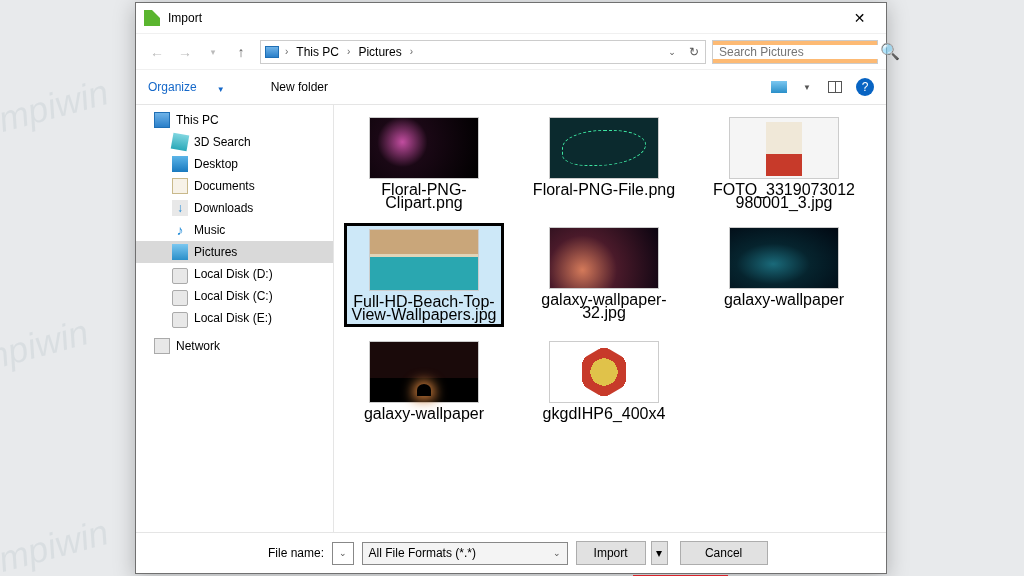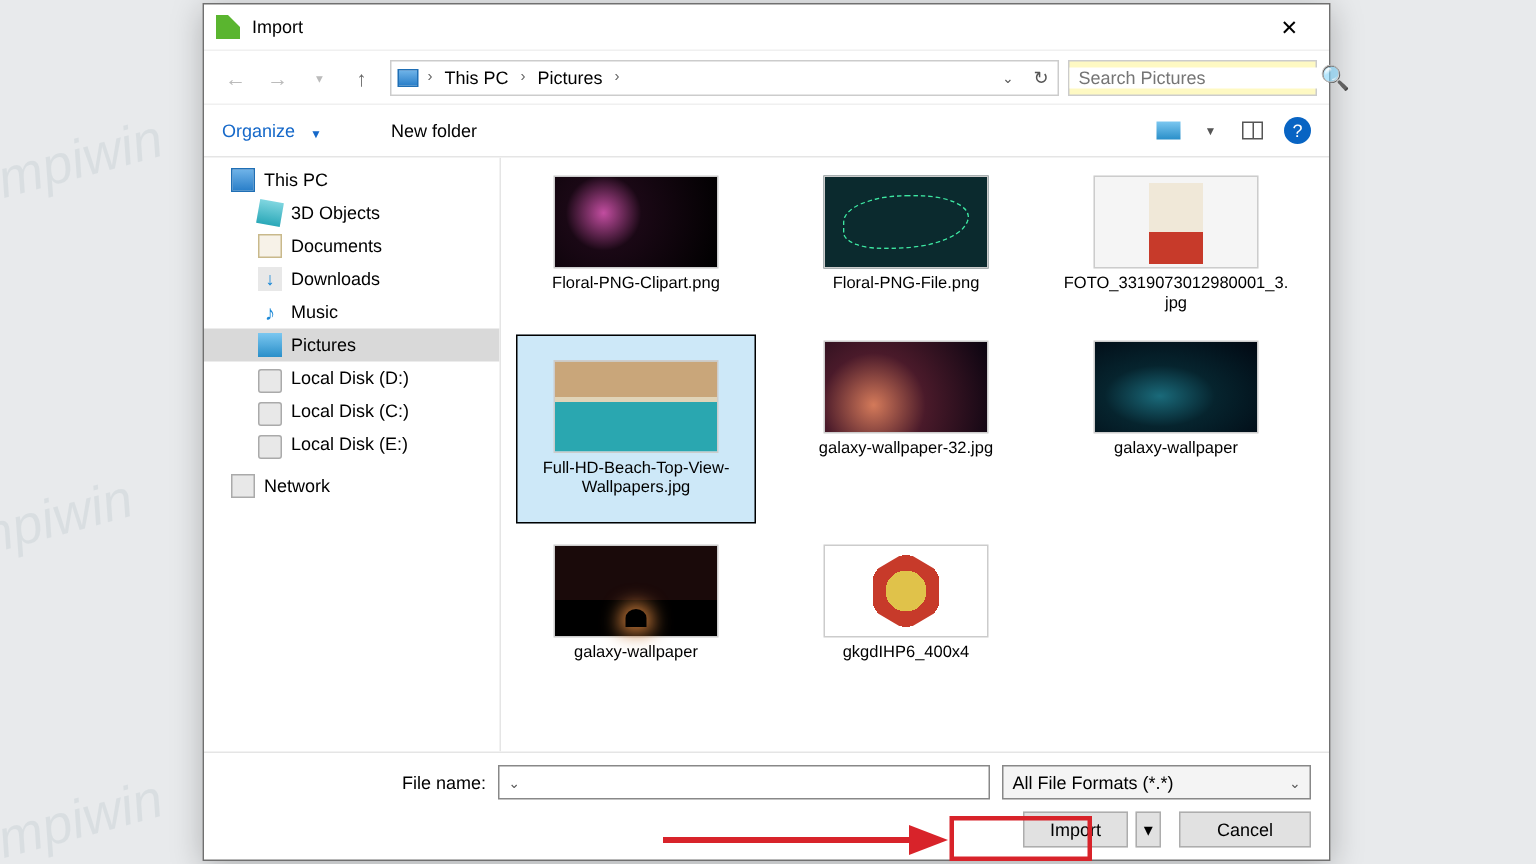--- a/index.html
+++ b/index.html
@@ -19,26 +19,26 @@
 
 .navrow { height: 36px; display: flex; align-items: center; padding: 0 8px; gap: 2px; border-top: 1px solid #f0f0f0; }
 .navbtn { width: 26px; height: 24px; display: flex; align-items: center; justify-content: center; color: #666; font-size: 14px; cursor: pointer; }
 .navbtn.dis { color: #bbb; }
 .addrbar { flex: 1; height: 24px; border: 1px solid #ccc; display: flex; align-items: center; margin: 0 4px; font-size: 12px; background: #fff; }
 .addrbar .seg { padding: 0 6px; cursor: pointer; }
 .addrbar .seg.icon { width: 22px; display: flex; align-items: center; justify-content: center; padding: 0; }
 .addrbar .chev { color: #666; padding: 0 2px; font-size: 10px; }
 .addrbar .rightbtn { width: 22px; display: flex; align-items: center; justify-content: center; color: #555; cursor: pointer; }
 .addrbar .grow { flex: 1; }
-.searchbox { width: 166px; height: 24px; border: 1px solid #ccc; display: flex; align-items: center; background: #fef9c3; }
+.searchbox { width: 166px; height: 24px; border: 1px solid #ccc; display: flex; align-items: center; background: #fdba74; }
 .searchbox input { flex: 1; border: 0; outline: 0; font-size: 12px; padding: 0 6px; color: #888; }
 .searchbox .sicon { width: 26px; text-align: center; color: #555; cursor: pointer; }
 
 .toolrow { height: 36px; display: flex; align-items: center; padding: 0 12px; border-top: 1px solid #f0f0f0; border-bottom: 1px solid #e5e5e5; font-size: 12px; }
-.toolrow .organize { color: #1568c9; cursor: pointer; display: flex; align-items: flex-end; gap: 10px; }
+.toolrow .organize { color: #1568c9; cursor: pointer; display: flex; align-items: flex-end; gap: 20px; }
 .toolrow .organize .tri { font-size: 8px; color: #1568c9; }
 .toolrow .newfolder { margin-left: 46px; cursor: pointer; }
 .toolrow .flexgrow { flex: 1; }
 .toolrow .vbtn { width: 26px; height: 22px; display: flex; align-items: center; justify-content: center; cursor: pointer; margin-left: 2px; }
 .toolrow .vtri { font-size: 8px; color: #555; }
 .toolrow .help { width: 18px; height: 18px; background: #0864c3; border-radius: 50%; color: #fff; font-size: 12px; display: flex; align-items: center; justify-content: center; margin-left: 8px; cursor: pointer; }
 
 .body { flex: 1; display: flex; overflow: hidden; }
 .tree { width: 198px; border-right: 1px solid #e5e5e5; overflow: auto; padding: 4px 0; font-size: 12px; }
 .tree .node { display: flex; align-items: center; height: 22px; padding-left: 18px; gap: 6px; cursor: pointer; }
@@ -54,39 +54,39 @@
 .ticon.mus { color:#1b88d6; font-size:14px;}
 .ticon.pic { background: linear-gradient(#7bc7f0,#2a8fc9); }
 .ticon.vid { background: #333; position:relative;}
 .ticon.vid::after{content:""; position:absolute; left:2px; top:2px; width:4px; height:12px; background:repeating-linear-gradient(#c26a1a 0 2px,#333 2px 4px);}
 .ticon.disk { background:#e8e8e8; border:1px solid #aaa; border-radius:2px; height:10px; margin-top:3px;}
 .ticon.net { background:#e8e8e8; border:1px solid #aaa;}
 
 .files { flex: 1; overflow: auto; padding: 8px 10px; }
 .grid { display: grid; grid-template-columns: repeat(3, 160px); gap: 10px 20px; }
 .thumb { width: 160px; display: flex; flex-direction: column; align-items: center; padding: 4px; cursor: pointer; }
-.thumb.sel { background: #cde8f8; border: 1px solid #000000; padding: 16px; }
+.thumb.sel { background: #cde8f8; border: 3px solid #000000; padding: 3px; }
 .thumb .img { width: 110px; height: 62px; border: 1px solid #ccc; background: #222; }
-.thumb .cap { font-size: 11px; text-align: center; margin-top: 4px; line-height: 13px; max-width: 150px; word-wrap: break-word; }
+.thumb .cap { font-size: 16px; text-align: center; margin-top: 4px; line-height: 13px; max-width: 150px; word-wrap: break-word; }
 .img.floral1 { background: radial-gradient(circle at 30% 40%, #c24da0 0%, #1a0815 30%, #000 100%); }
 .img.floral2 { background: #0b2a2e; position:relative; }
 .img.floral2::after{content:""; position:absolute; inset:12px; border:1px dashed #3de6a1; border-radius:50% 40% 60% 30%;}
 .img.foto { background: #f5f5f5; position:relative; }
 .img.foto::before{content:""; position:absolute; left:50%; transform:translateX(-50%); top:4px; width:36px; height:54px; background:linear-gradient(#f0e8d8 0 60%, #c73a2a 60% 100%);}
 .img.beach { background: linear-gradient(180deg, #c9a67a 0 40%, #e0d4b8 40% 45%, #2aa7b0 45% 100%); }
 .img.road { background: linear-gradient(180deg, #aeb9b0 0 50%, #888 50% 100%); position:relative;}
 .img.road::after{content:""; position:absolute; left:50%; top:50%; width:30px; height:30px; background:linear-gradient(90deg,#666 0 45%,#ddd 45% 55%,#666 55% 100%); transform: translateX(-50%) perspective(60px) rotateX(45deg);}
 .img.galaxy32 { background: radial-gradient(circle at 30% 70%, #d47a5a 0%, #4a1a2a 40%, #0a0410 100%); }
 .img.gal1 { background: radial-gradient(ellipse at 40% 60%, #1a6a7a 0%, #06242e 40%, #010812 100%); }
 .img.gal2 { background: linear-gradient(180deg,#1a0a0a 0 60%, #000 60% 100%); position:relative;}
 .img.gal2::after{content:""; position:absolute; left:50%; bottom:6px; width:14px; height:12px; background:#000; border-radius:50% 50% 0 0; transform:translateX(-50%); box-shadow:0 0 12px 4px #c97a3a;}
 .img.badge { background:#fff; position:relative; }
 .img.badge::before{content:""; position:absolute; left:50%; top:50%; width:44px; height:52px; transform:translate(-50%,-50%); background:radial-gradient(circle,#e0c24a 0 40%, #c73a2a 40% 70%, transparent 70%); clip-path: polygon(50% 0,100% 25%,100% 75%,50% 100%,0 75%,0 25%);}
 
-.footer { border-top: 1px solid #e5e5e5; padding: 8px 12px; display: flex; flex-direction: column; gap: 8px; position: relative; }
+.footer { border-top: 1px solid #e5e5e5; padding: 8px 12px; display: flex; gap: 8px; position: relative; }
 .fnrow { display: flex; align-items: center; gap: 8px; }
 .fnrow label { font-size: 12px; margin-left: 120px; }
 .fnrow .fninput { flex: 1; height: 23px; border: 1px solid #888; font-size: 12px; padding: 0 6px; display:flex; align-items:center; justify-content:space-between; background:#fff; }
 .fnrow .filter { width: 206px; height: 23px; border: 1px solid #888; font-size: 12px; padding: 0 6px; display:flex; align-items:center; justify-content:space-between; background:#f4f4f4; }
 .btnrow { display: flex; justify-content: flex-end; gap: 6px; align-items: center; }
 .btn { height: 24px; border: 1px solid #adadad; background: #e1e1e1; font-size: 12px; cursor: pointer; }
 .btn.import { width: 70px; }
 .btn.split { width: 17px; border-left: 1px solid #adadad; margin-left:-1px;}
 .btn.cancel { width: 88px; margin-left: 6px;}
 .highlight { position: absolute; border: 3px solid #d8232a; pointer-events:none; }
@@ -165,21 +165,25 @@
   </div>
 
   <div class="body">
     <div class="tree">
       <div class="node">
         <div class="ticon pc"></div>
         <span>This PC</span>
       </div>
       <div class="node child">
           <div class="ticon cube"></div>
-          <span>3D Objects</span>
+          <span>3D Search</span>
+        </div>
+      <div class="node child">
+          <div class="ticon desk"></div>
+          <span>Desktop</span>
         </div>
       <div class="node child">
           <div class="ticon doc"></div>
           <span>Documents</span>
         </div>
       <div class="node child">
           <div class="ticon down"></div>
           <span>Downloads</span>
         </div>
       <div class="node child">

